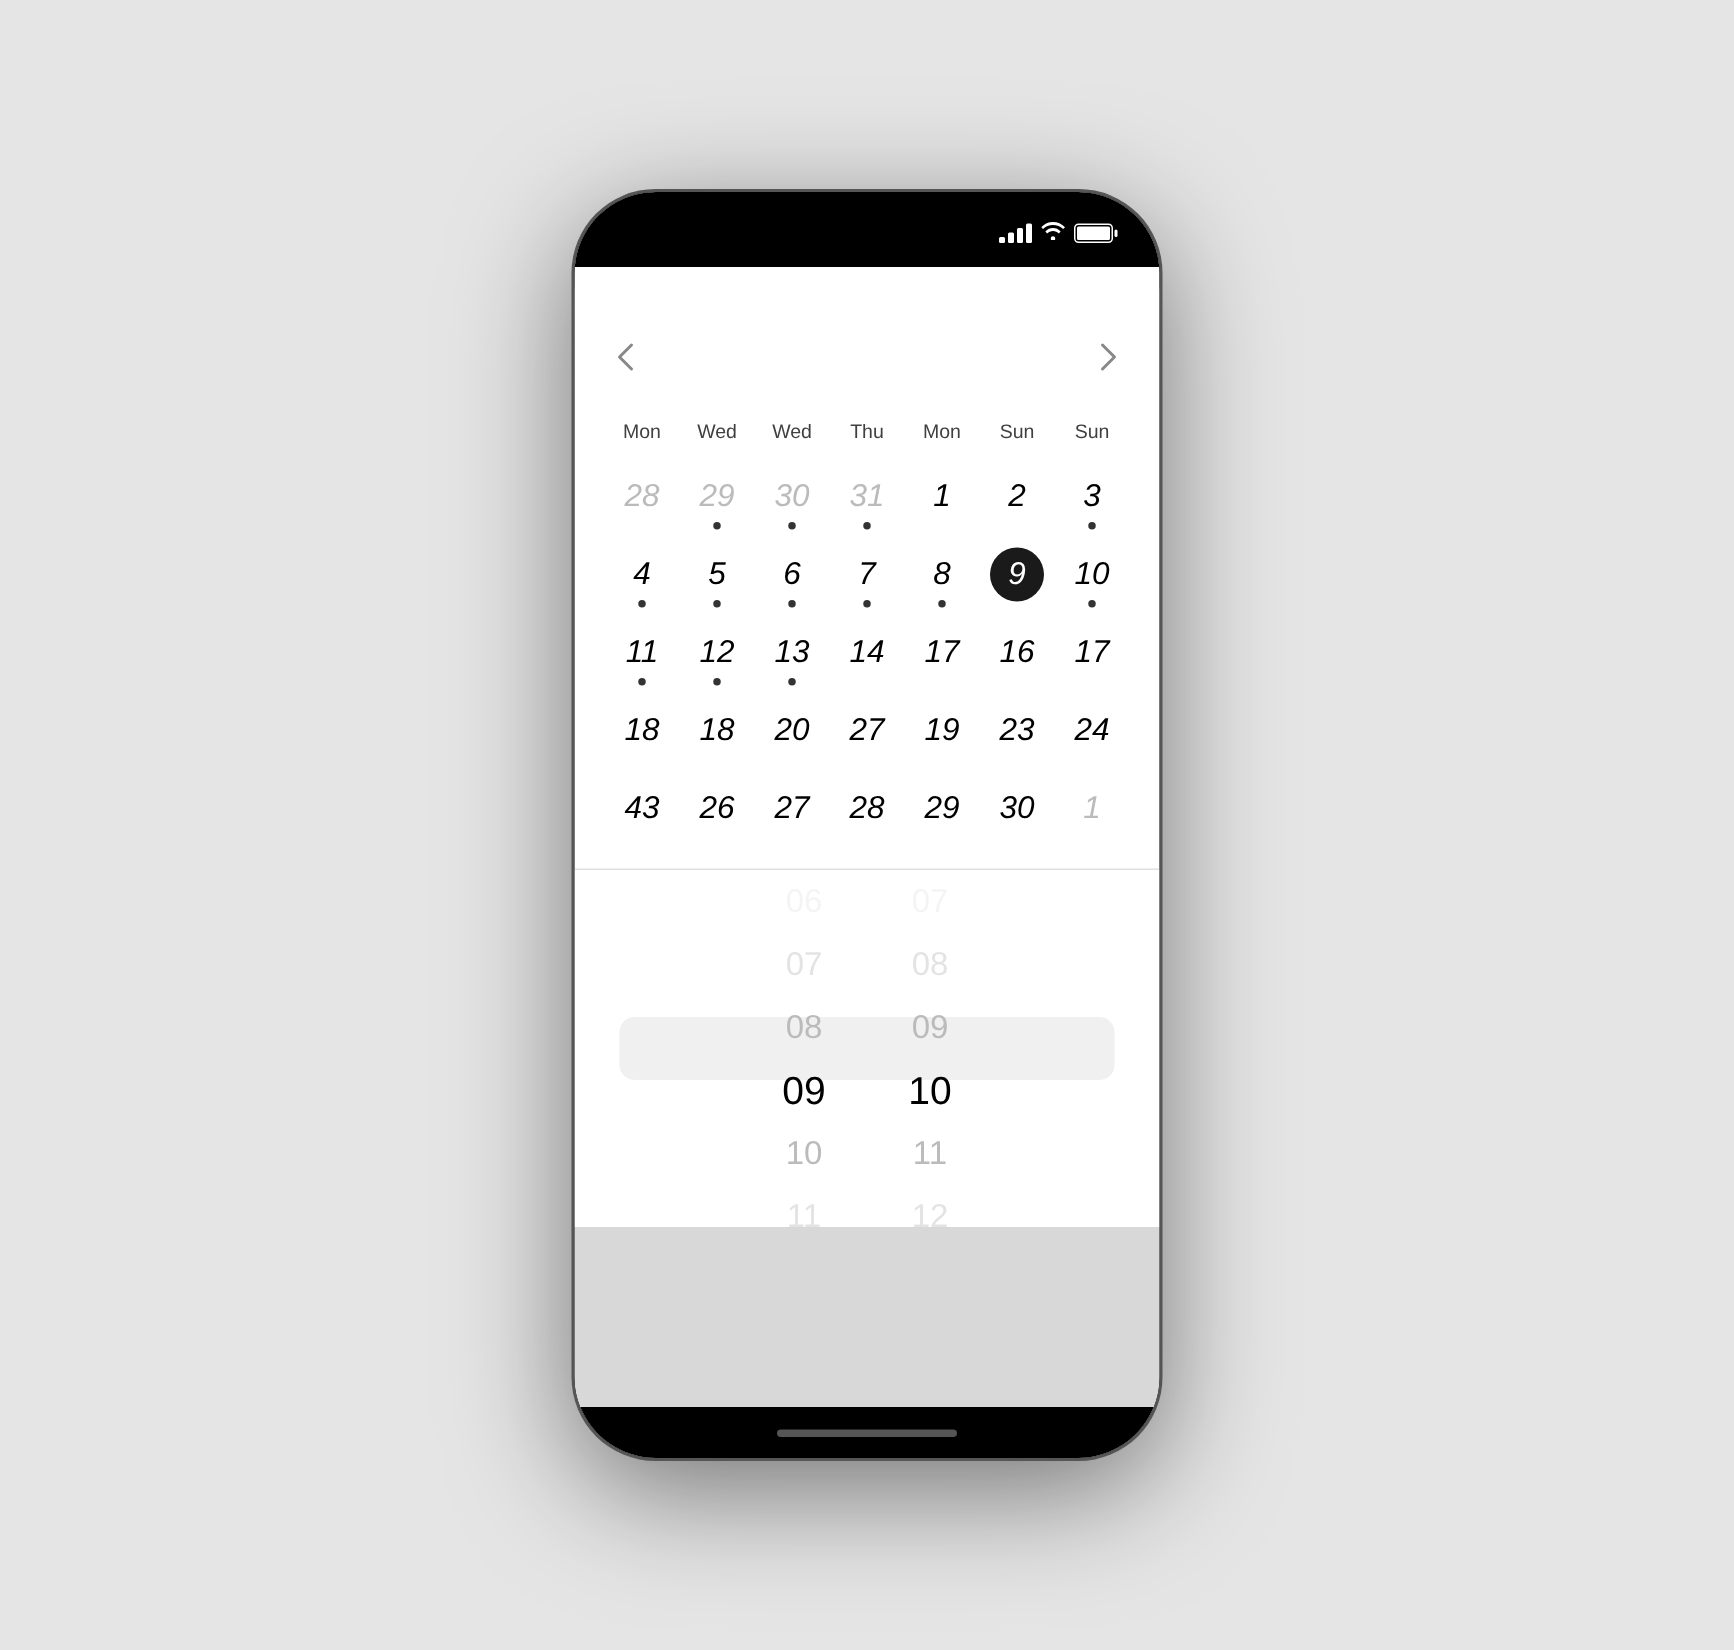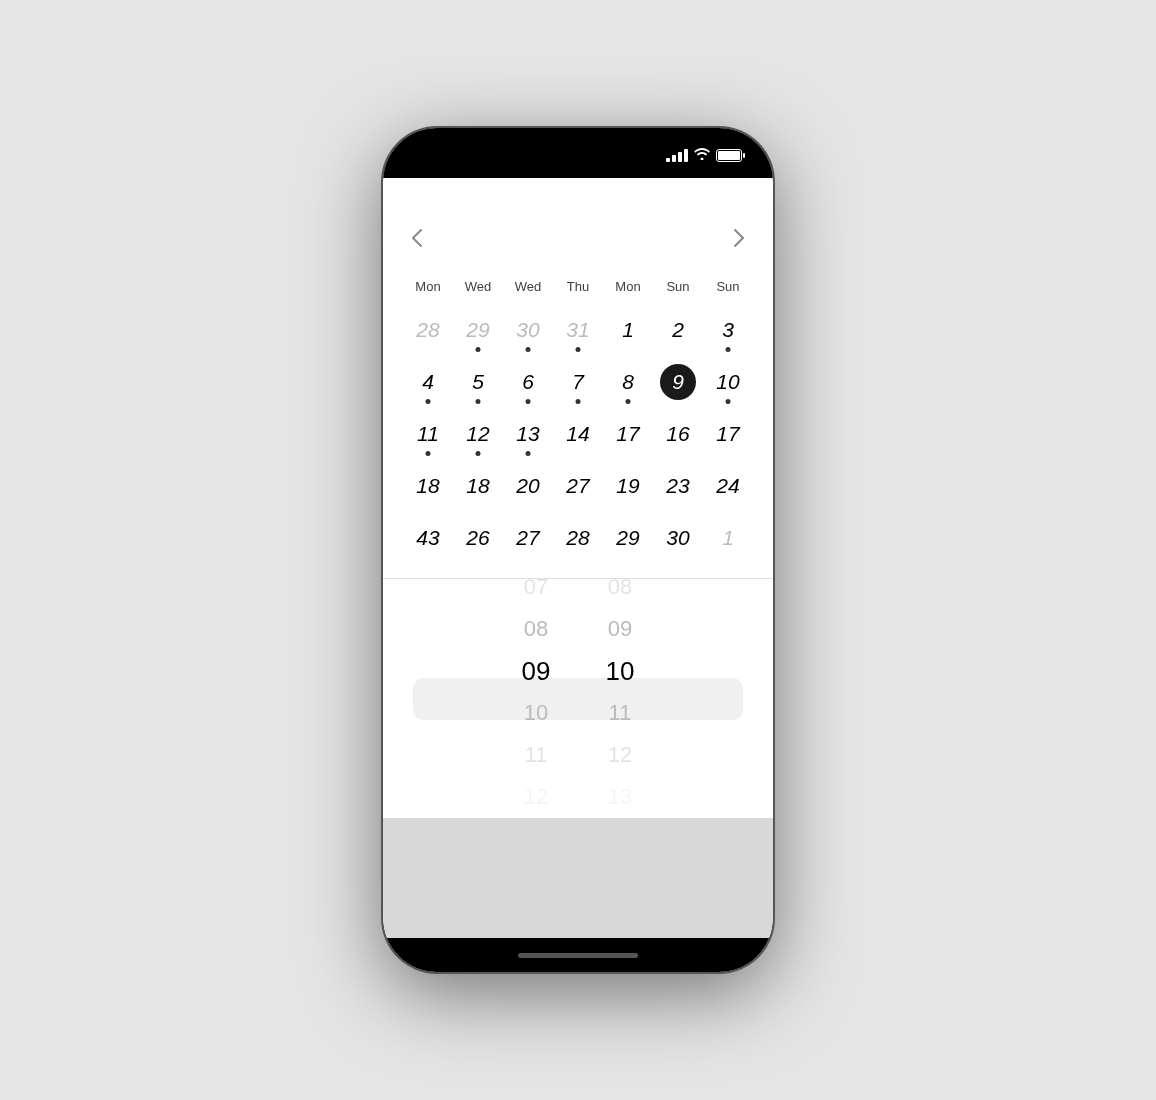--- a/index.html
+++ b/index.html
@@ -204,21 +204,21 @@
     .time-picker-section {
       flex: 1;
       position: relative;
       overflow: hidden;
       background: #fff;
     }
 
     .time-picker-wrapper {
       display: flex;
       justify-content: center;
-      align-items: flex-end;
+      align-items: flex-start;
       height: 100%;
       position: relative;
     }
 
     .time-columns {
       display: flex;
       gap: 24px;
       position: relative;
       z-index: 1;
     }

